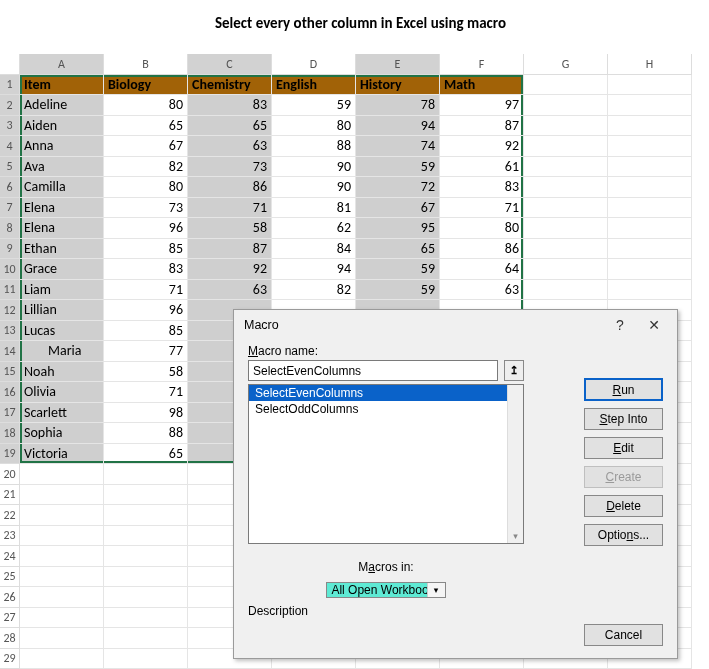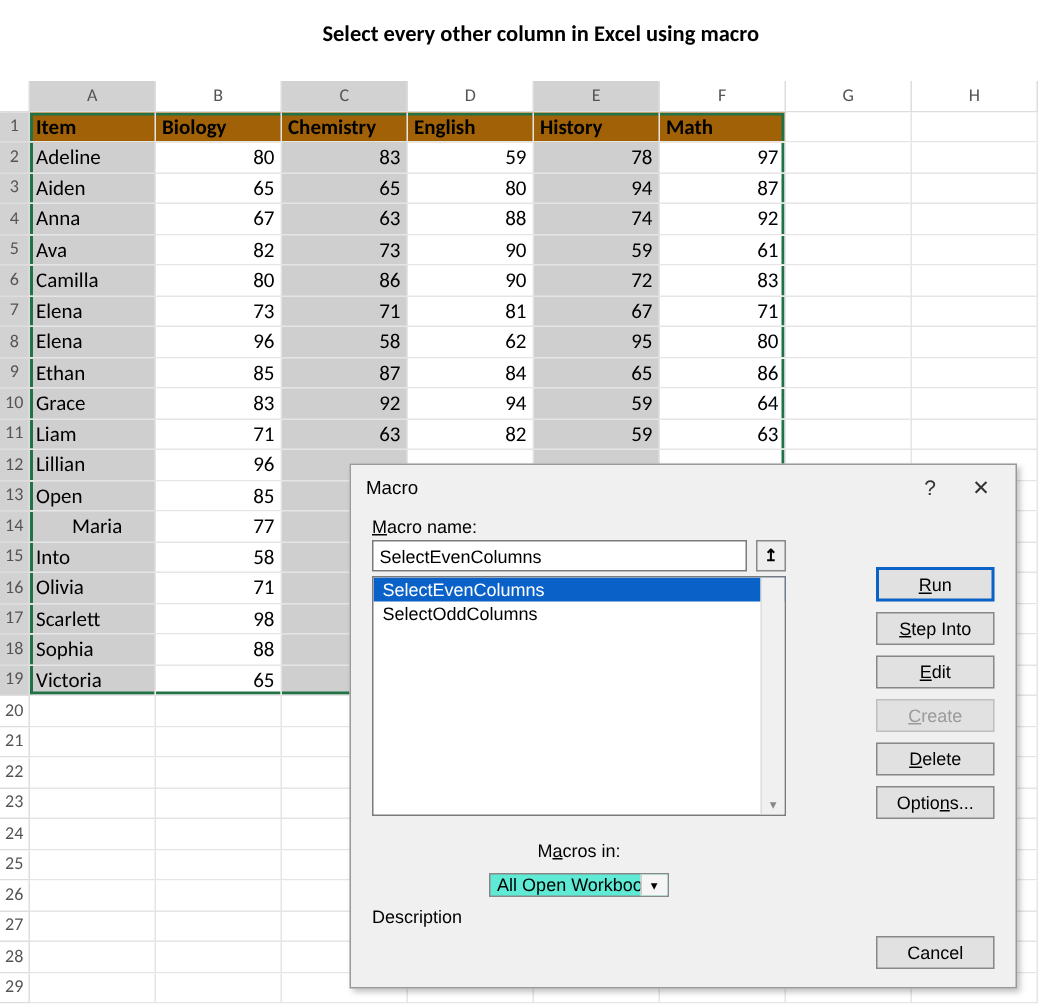--- a/index.html
+++ b/index.html
@@ -277,39 +277,39 @@
     <div class="rowhdr sel">12</div>
     <div class="cell txt sel" style="box-shadow: rgb(33, 115, 70) 2px 0px 0px 0px inset;">Lillian</div>
     <div class="cell num">96</div>
     <div class="cell txt sel"></div>
     <div class="cell txt"></div>
     <div class="cell txt sel"></div>
     <div class="cell txt" style="box-shadow: rgb(33, 115, 70) -2px 0px 0px 0px inset;"></div>
     <div class="cell txt"></div>
     <div class="cell txt"></div>
     <div class="rowhdr sel">13</div>
-    <div class="cell txt sel" style="box-shadow: rgb(33, 115, 70) 2px 0px 0px 0px inset;">Open</div>
+    <div class="cell txt sel" style="box-shadow: rgb(33, 115, 70) 2px 0px 0px 0px inset;">Lucas</div>
     <div class="cell num">85</div>
     <div class="cell txt sel"></div>
     <div class="cell txt"></div>
     <div class="cell txt sel"></div>
     <div class="cell txt" style="box-shadow: rgb(33, 115, 70) -2px 0px 0px 0px inset;"></div>
     <div class="cell txt"></div>
     <div class="cell txt"></div>
     <div class="rowhdr sel">14</div>
     <div class="cell txt sel" style="box-shadow: rgb(33, 115, 70) 2px 0px 0px 0px inset; padding-left: 28px;">Maria</div>
     <div class="cell num">77</div>
     <div class="cell txt sel"></div>
     <div class="cell txt"></div>
     <div class="cell txt sel"></div>
     <div class="cell txt" style="box-shadow: rgb(33, 115, 70) -2px 0px 0px 0px inset;"></div>
     <div class="cell txt"></div>
     <div class="cell txt"></div>
     <div class="rowhdr sel">15</div>
-    <div class="cell txt sel" style="box-shadow: rgb(33, 115, 70) 2px 0px 0px 0px inset;">Into</div>
+    <div class="cell txt sel" style="box-shadow: rgb(33, 115, 70) 2px 0px 0px 0px inset;">Noah</div>
     <div class="cell num">58</div>
     <div class="cell txt sel"></div>
     <div class="cell txt"></div>
     <div class="cell txt sel"></div>
     <div class="cell txt" style="box-shadow: rgb(33, 115, 70) -2px 0px 0px 0px inset;"></div>
     <div class="cell txt"></div>
     <div class="cell txt"></div>
     <div class="rowhdr sel">16</div>
     <div class="cell txt sel" style="box-shadow: rgb(33, 115, 70) 2px 0px 0px 0px inset;">Olivia</div>
     <div class="cell num">71</div>

